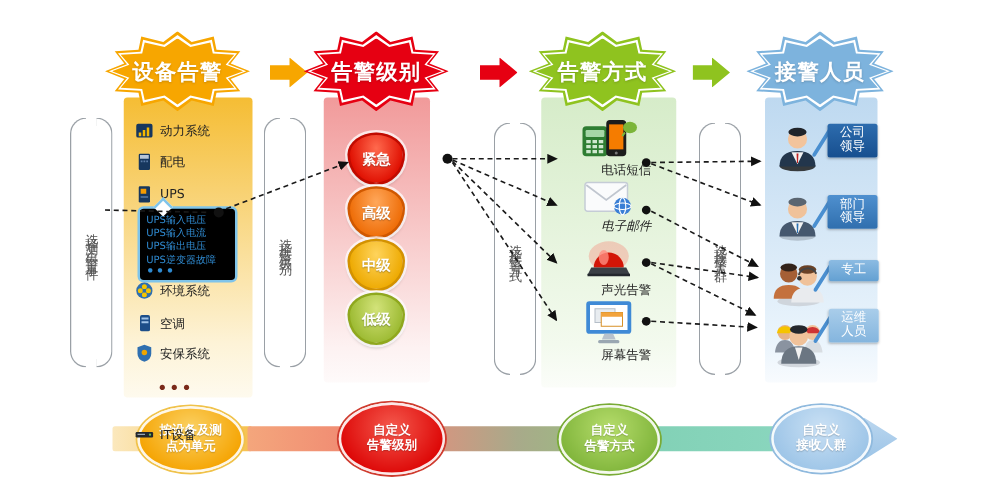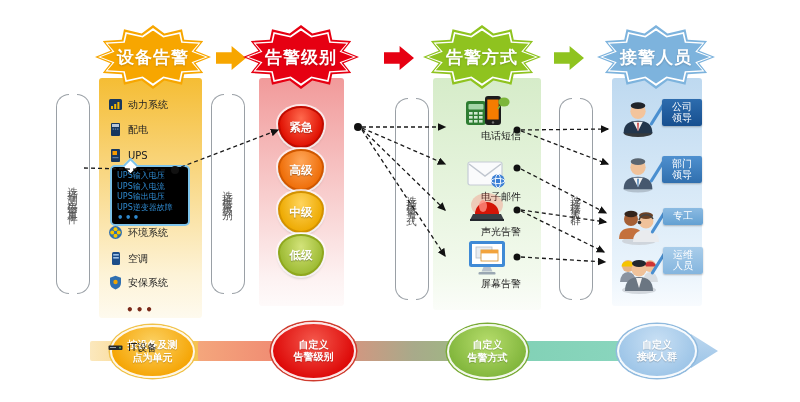--- a/index.html
+++ b/index.html
@@ -75,21 +75,21 @@
 </head>
 <body>
 
 <div id="canvas">
 
   <div class="band band1"></div>
   <div class="band band2"></div>
   <div class="band band3"></div>
   <div class="band band4"></div>
 
-  <div class="star-wrap" style="left:95px;width:116px;">
+  <div class="star-wrap" style="left:84px;width:116px;">
     <i class="s1" style="background:#f7a600;"></i>
       <i class="s2"></i>
       <i class="s3" style="background:#f7a600;"></i>
     <div class="star-label">设备告警</div>
   </div>
   <div class="harrow" style="left:216px;background:#f7a600;"></div>
   <div class="star-wrap" style="left:243px;width:116px;">
     <i class="s1" style="background:#e60012;"></i>
       <i class="s2"></i>
       <i class="s3" style="background:#e60012;"></i>
@@ -224,21 +224,21 @@
           <rect x="15" y="26" width="3.6" height="2.6"></rect>
         </g>
       <rect x="21" y="2" width="16" height="29" rx="3" fill="#1c1c1c"></rect>
         <rect x="23.3" y="5.5" width="11.4" height="20" fill="#f57c00"></rect>
         <circle cx="29" cy="28.4" r="1.2" fill="#777"></circle>
       <ellipse cx="40" cy="8" rx="5.6" ry="4.6" fill="#7cb53a"></ellipse>
         <path d="M36 12 Q34.5 13.5 34 15" stroke="#7cb53a" stroke-width="1.6" fill="none"></path>
     </svg>
     <div class="mlabel">电话短信</div>
   </div>
-  <div class="method" style="top:159px;">
+  <div class="method" style="top:143px;font-style:italic;">
     <svg width="40" height="30" viewBox="0 0 40 30">
       <rect x="1" y="3" width="34" height="23" rx="2" fill="#fafbfc" stroke="#c5ccd6" stroke-width="1.2"></rect>
       <path d="M2 5 L18 17 L34 5" stroke="#c0c6cf" stroke-width="1.4" fill="none"></path>
       <circle cx="31" cy="22" r="6.8" fill="#3a7fd5"></circle>
         <ellipse cx="31" cy="22" rx="6.8" ry="2.6" fill="none" stroke="#ffffff" stroke-width="0.9"></ellipse>
         <ellipse cx="31" cy="22" rx="2.6" ry="6.8" fill="none" stroke="#ffffff" stroke-width="0.9"></ellipse>
     </svg>
     <div class="mlabel">电子邮件</div>
   </div>
   <div class="method" style="top:190px;">

